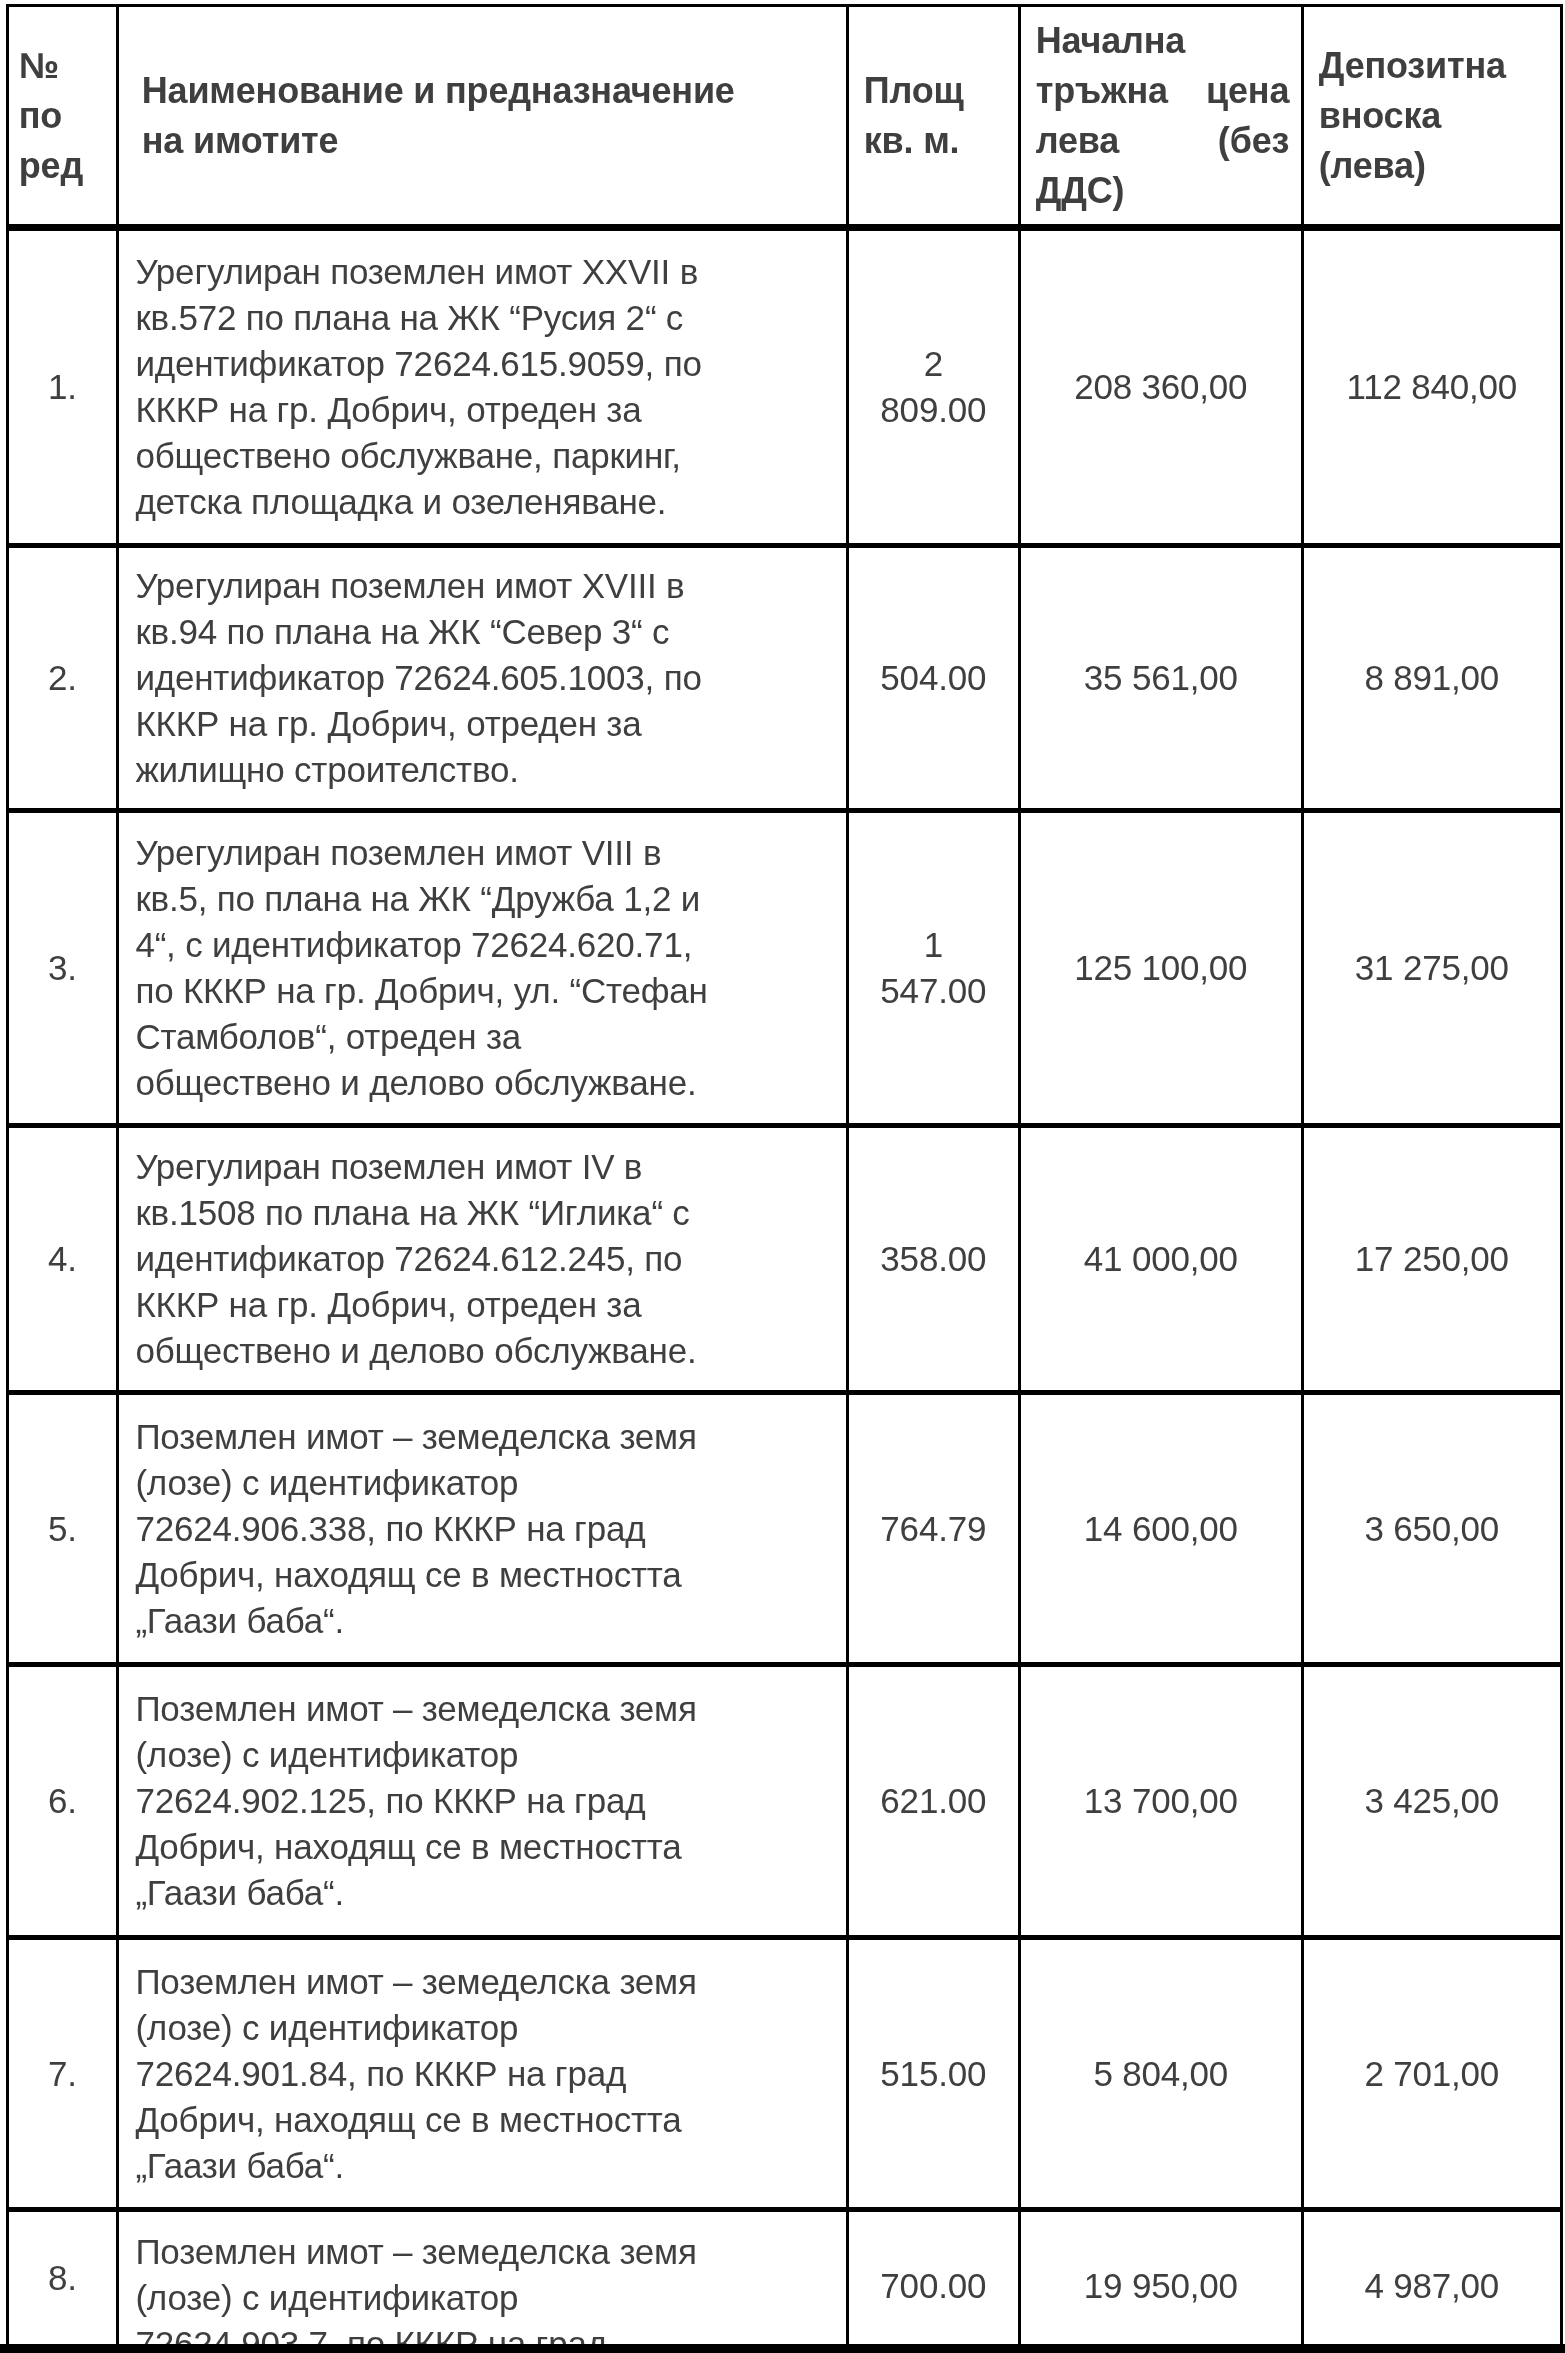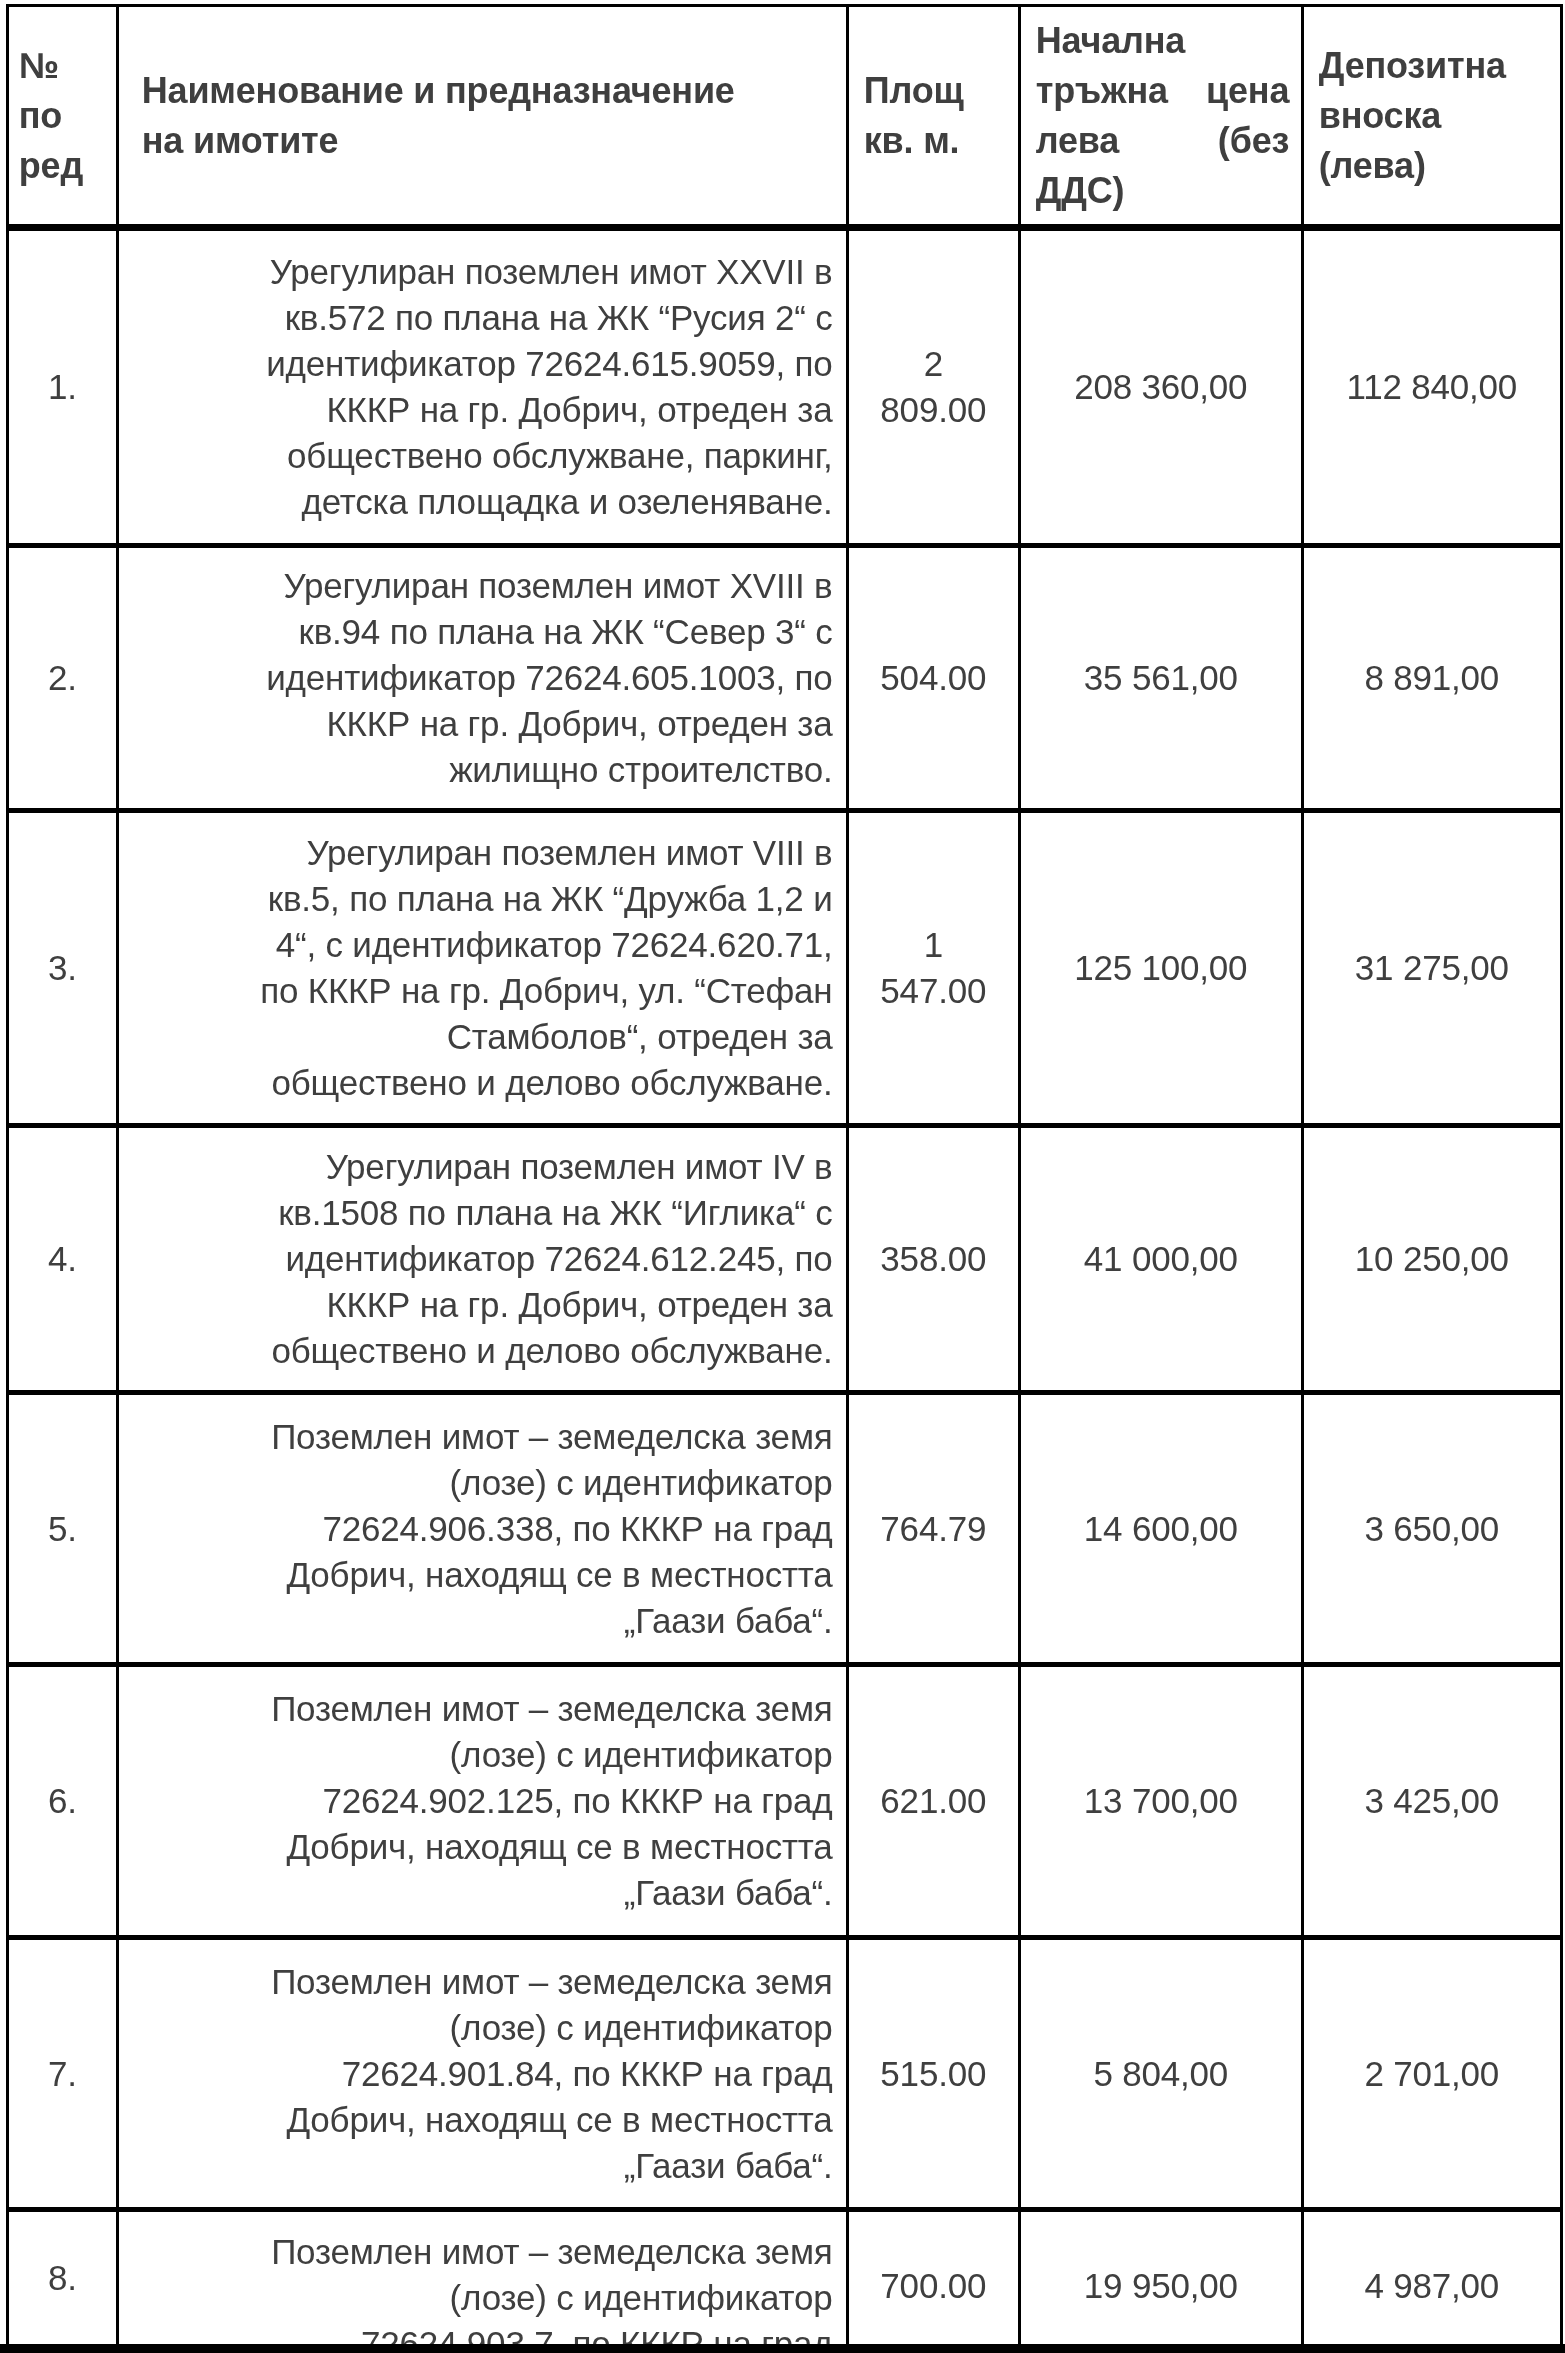--- a/index.html
+++ b/index.html
@@ -60,21 +60,21 @@
   tbody td {
     font-size: 35px;
     line-height: 46px;
     letter-spacing: -0.2px;
   }
   td.cell-num {
     text-align: center;
     padding: 0 5px;
   }
   td.cell-name {
-    text-align: right;
+    text-align: left;
     padding: 13.3px 13.3px 13.3px 16.6px;
   }
   td.cell-area, td.cell-price, td.cell-deposit {
     text-align: center;
     padding: 0 8.3px;
   }
   tbody tr:nth-child(1) { height: 318px; }
   tbody tr:nth-child(2) { height: 265px; }
   tbody tr:nth-child(3) { height: 315px; }
   tbody tr:nth-child(4) { height: 267px; }
@@ -170,21 +170,21 @@
       </tr>
       <tr>
         <td class="cell-num">4.</td>
         <td class="cell-name">Урегулиран поземлен имот IV в
 кв.1508 по плана на ЖК “Иглика“ с
 идентификатор 72624.612.245, по
 КККР на гр. Добрич, отреден за
 обществено и делово обслужване.</td>
         <td class="cell-area">358.00</td>
         <td class="cell-price">41 000,00</td>
-        <td class="cell-deposit">10 250,00</td>
+        <td class="cell-deposit">17 250,00</td>
       </tr>
       <tr>
         <td class="cell-num">5.</td>
         <td class="cell-name">Поземлен имот – земеделска земя
 (лозе) с идентификатор
 72624.906.338, по КККР на град
 Добрич, находящ се в местността
 „Гаази баба“.</td>
         <td class="cell-area">764.79</td>
         <td class="cell-price">14 600,00</td>

